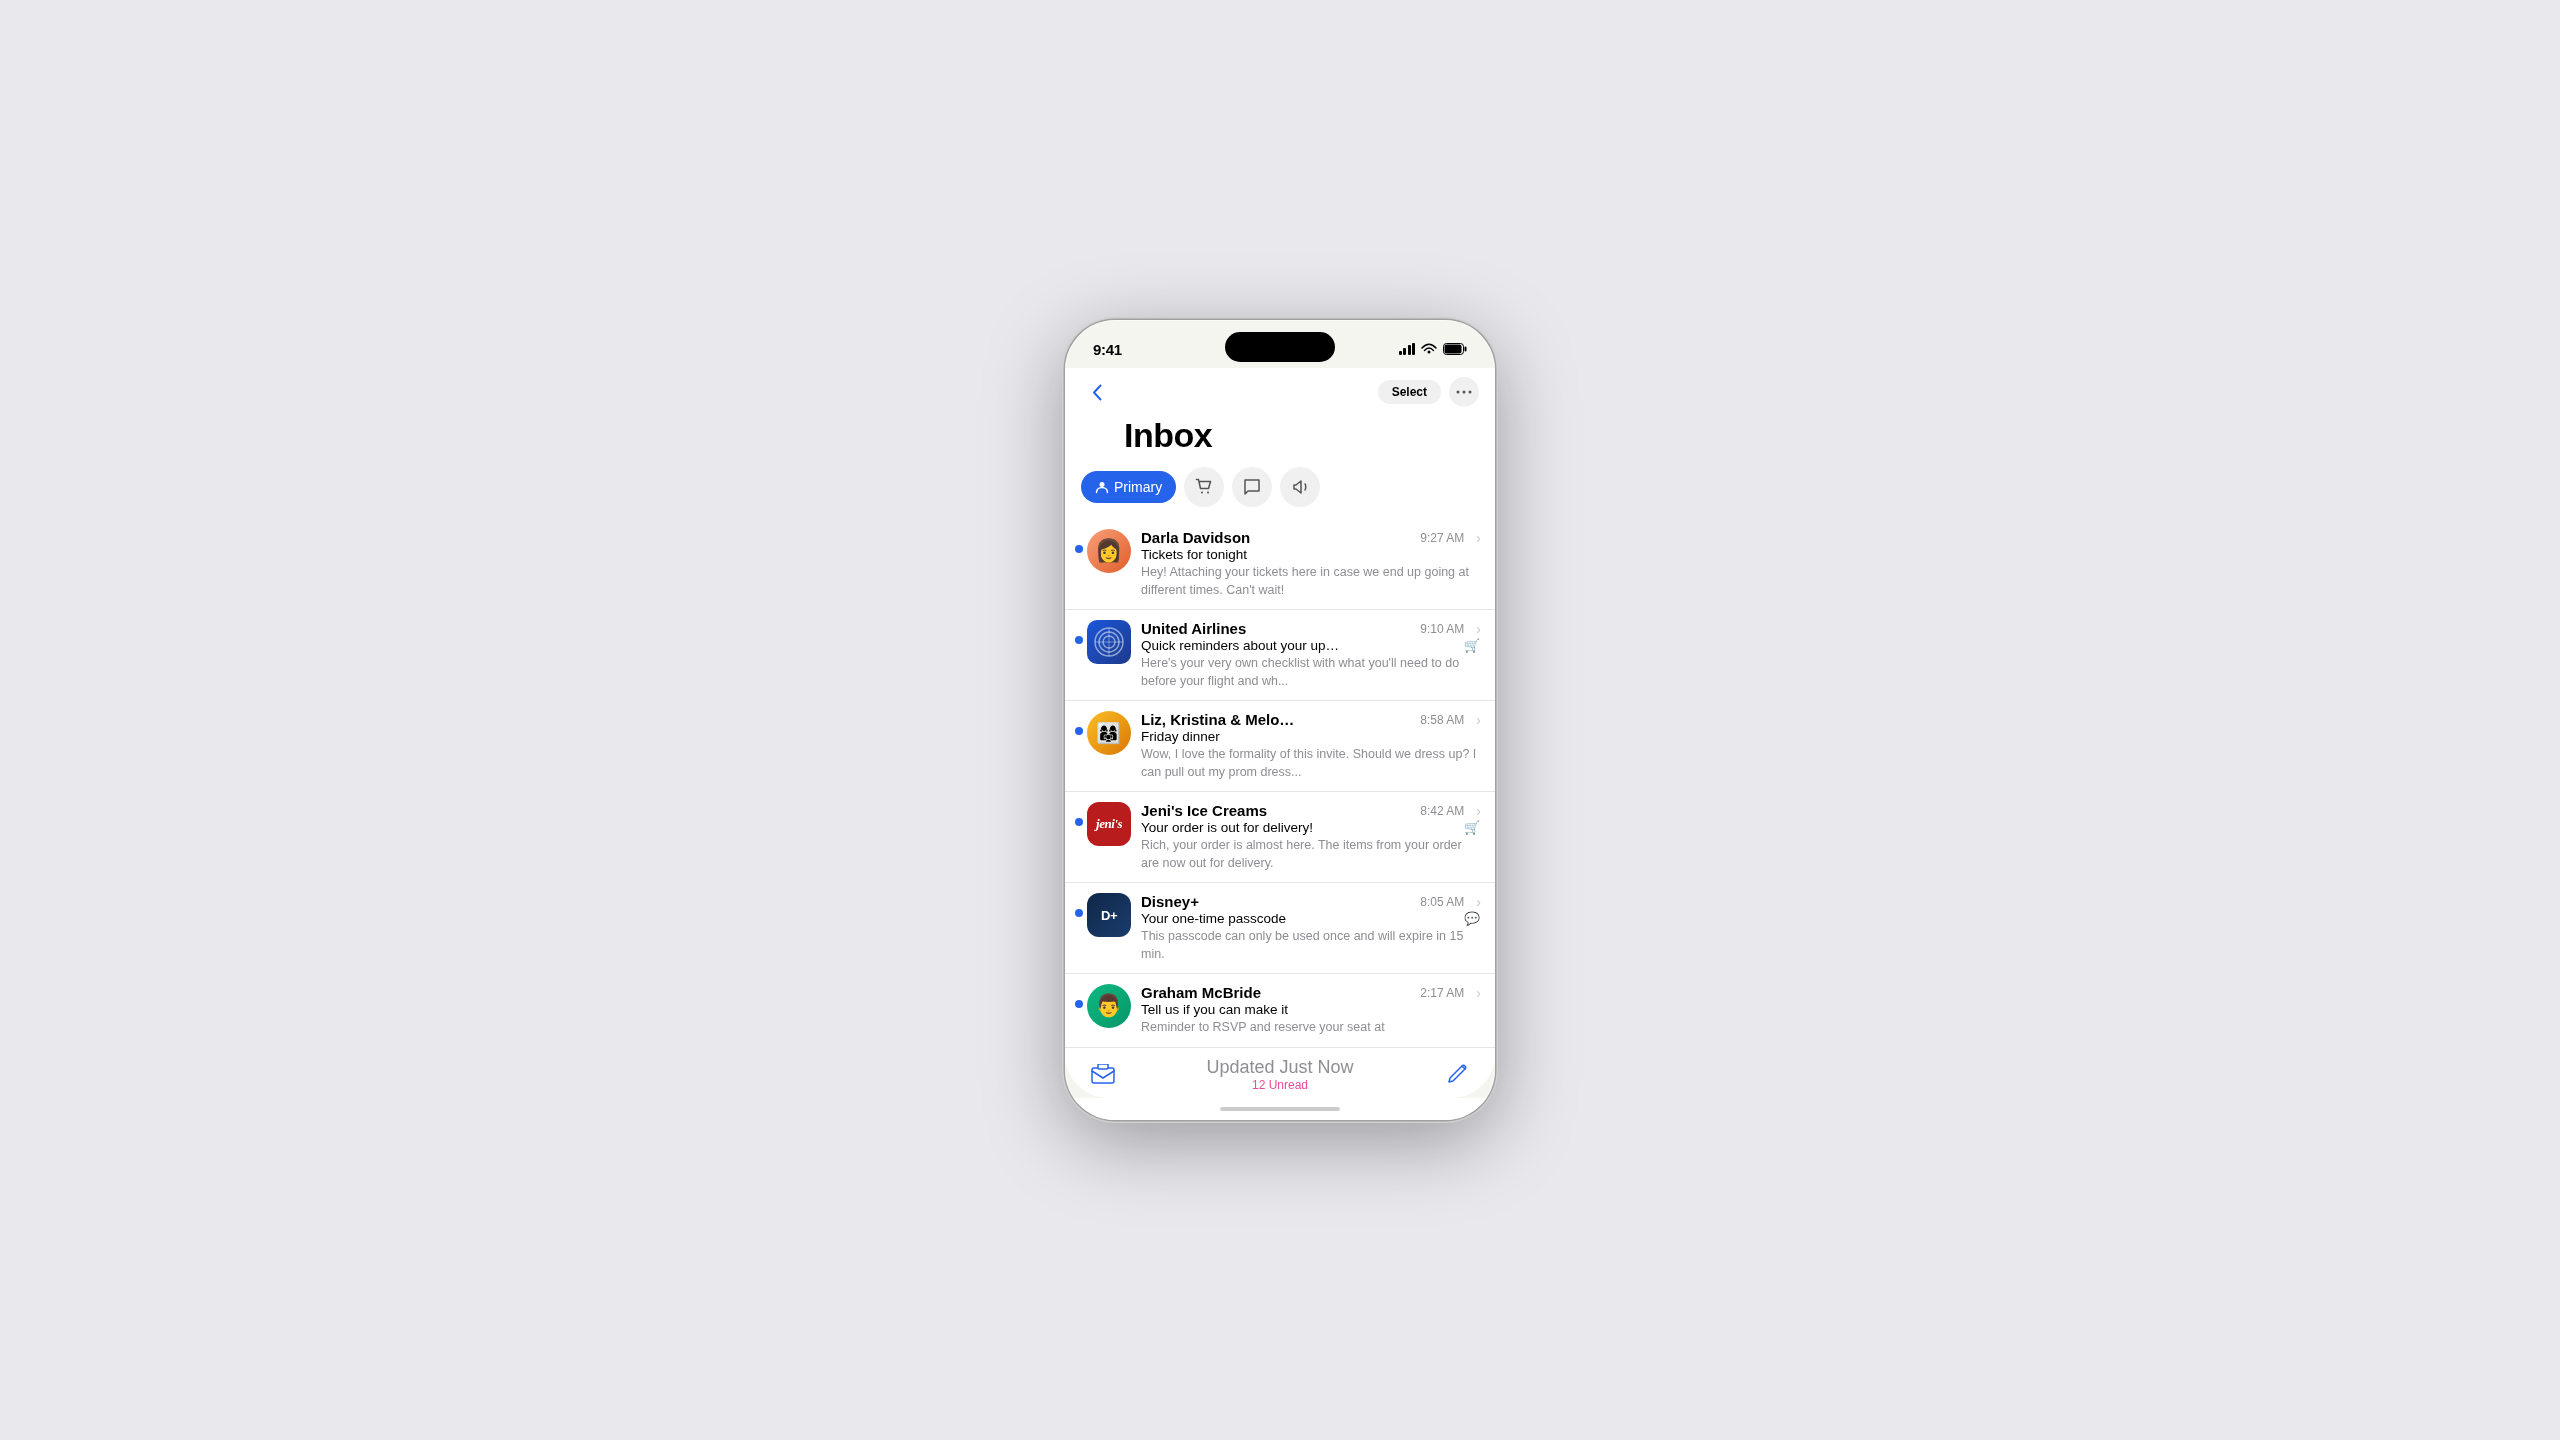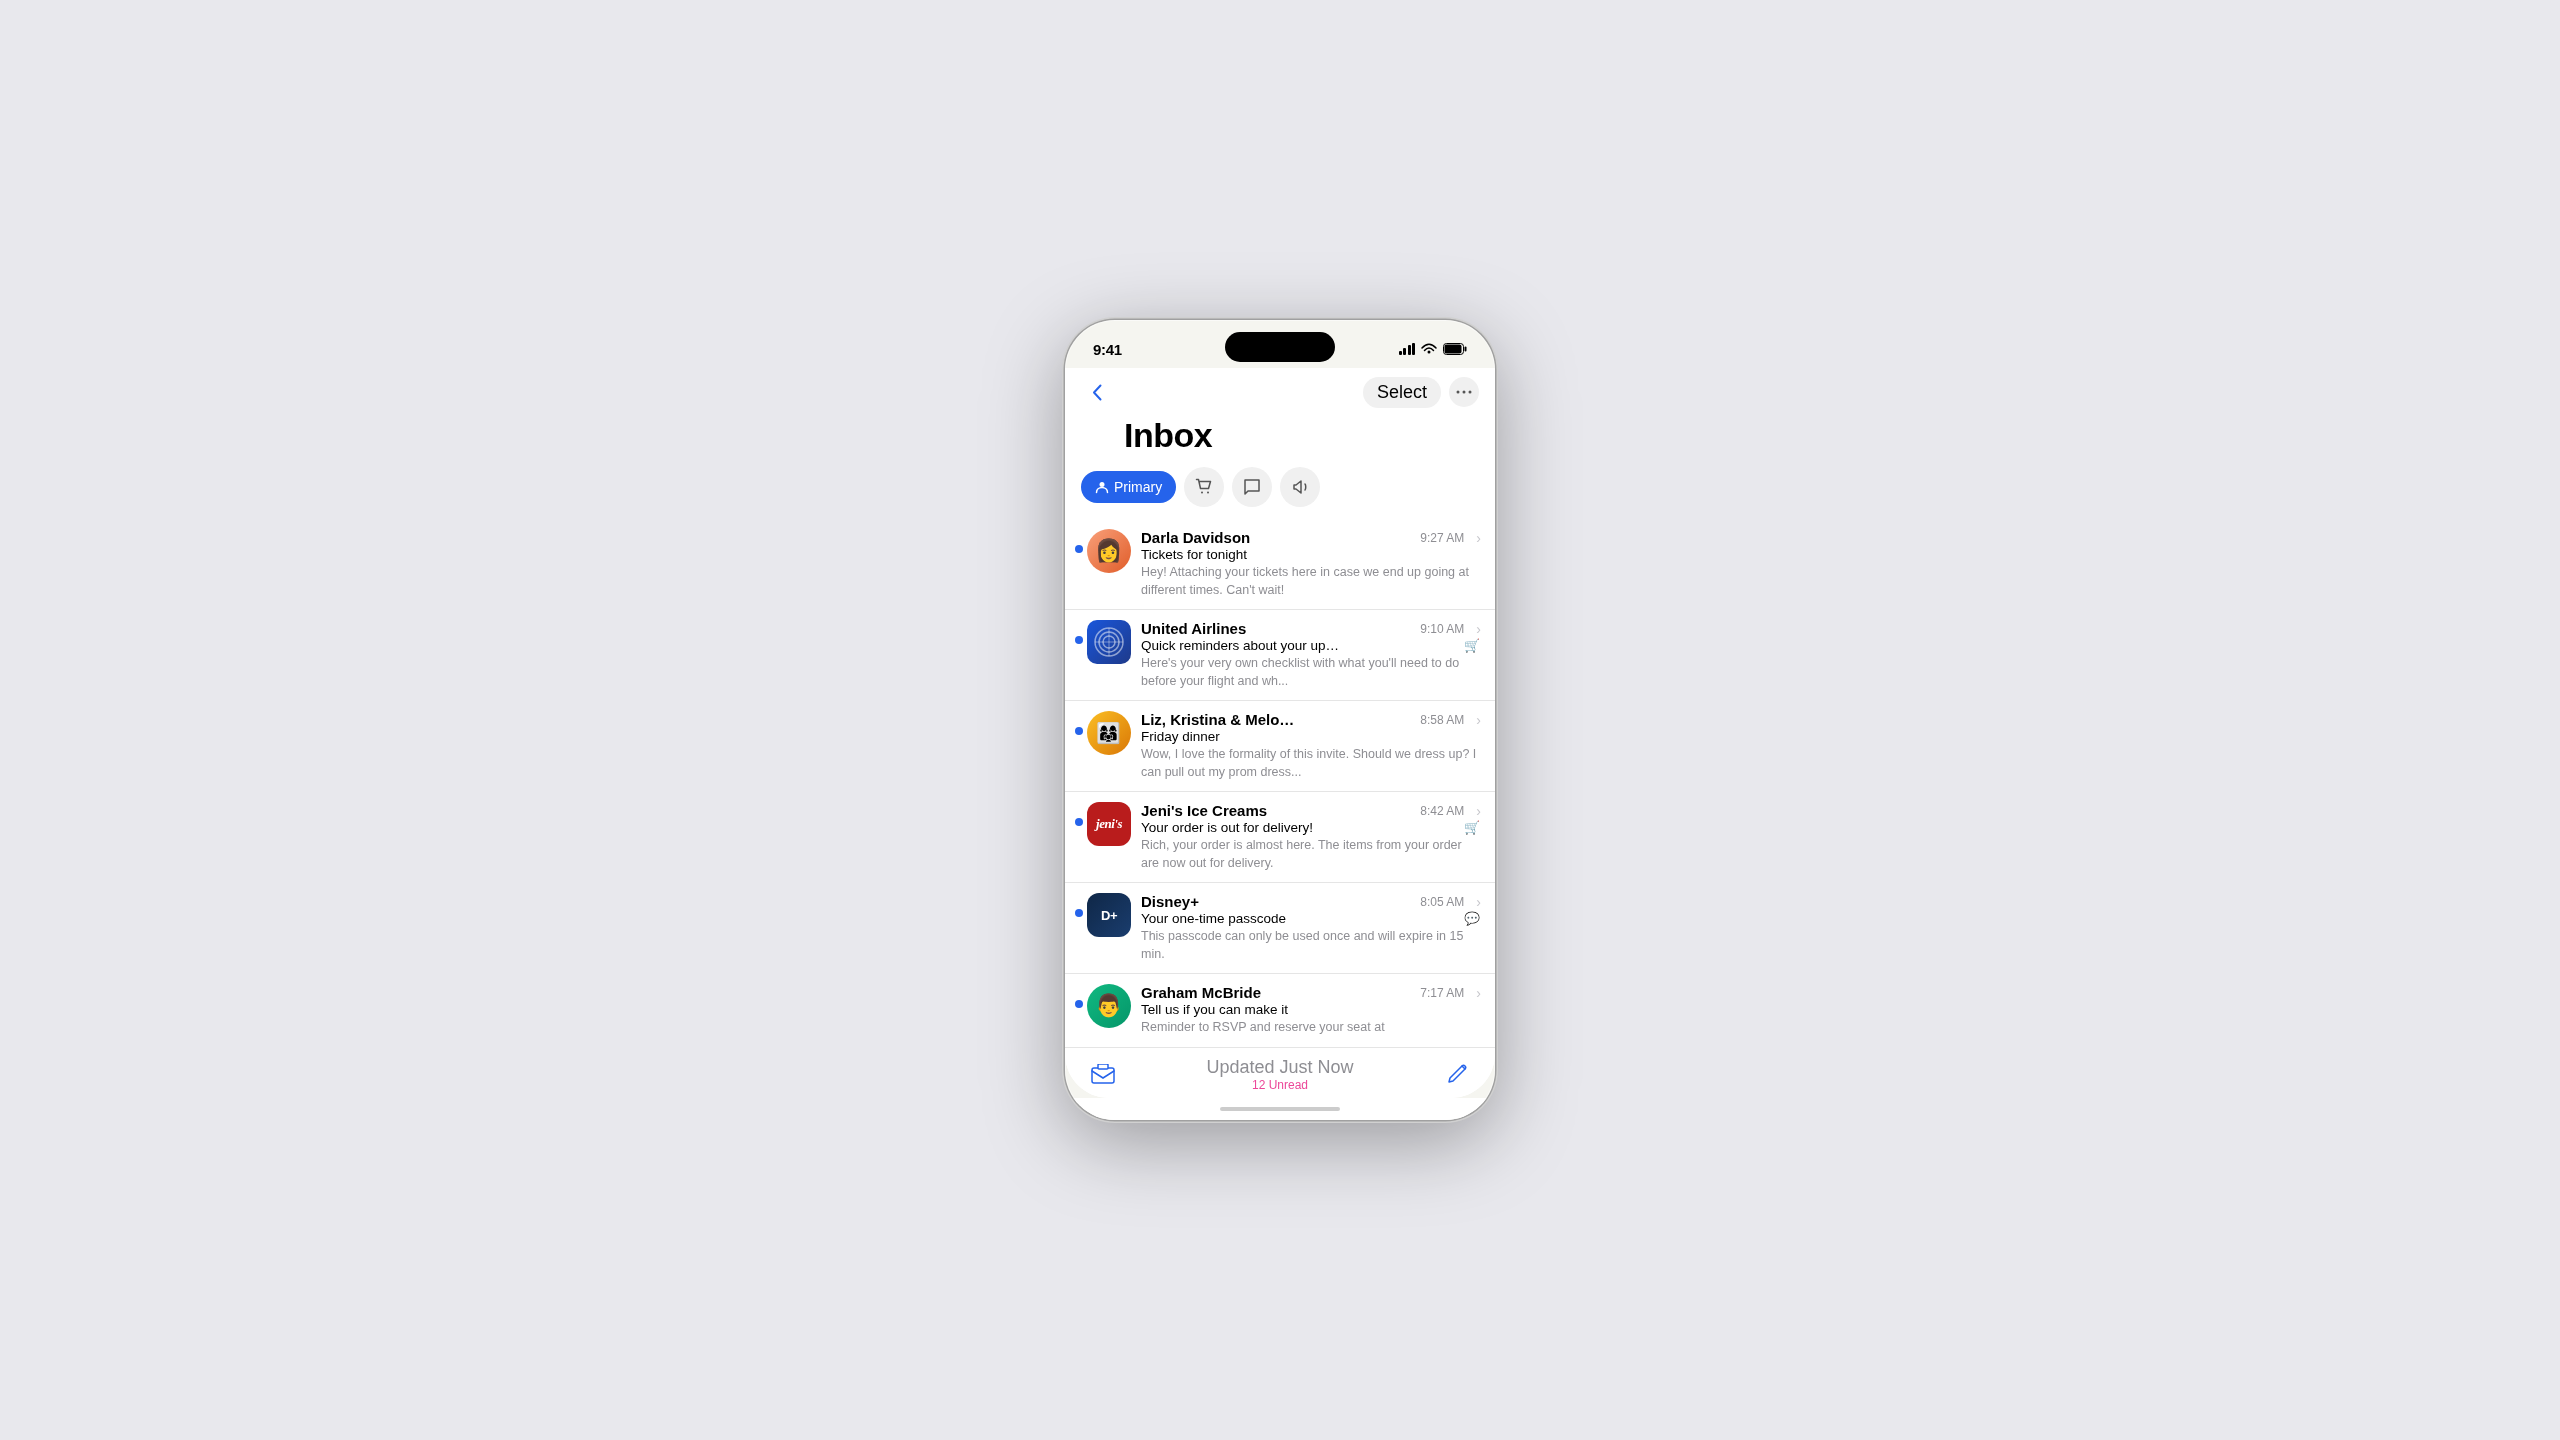--- a/index.html
+++ b/index.html
@@ -131,22 +131,22 @@
       display: flex;
       align-items: center;
       gap: 8px;
     }
 
     .nav-select-btn {
       background: #f0f0f0;
       border: none;
       border-radius: 16px;
       padding: 5px 14px;
-      font-size: 18px;
-      font-weight: 400;
+      font-size: 12px;
+      font-weight: 700;
       color: #000;
       cursor: pointer;
     }
 
     .nav-more-btn {
       width: 30px;
       height: 30px;
       background: #f0f0f0;
       border: none;
       border-radius: 50%;
@@ -570,21 +570,21 @@
         </div>
       </div>
 
       <div class="email-item">
         <div class="unread-dot"></div>
         <div class="avatar" style="background: linear-gradient(135deg, #10b981, #059669); font-size:22px;">👨</div>
         <div class="email-body">
           <div class="email-header">
             <span class="email-sender">Graham McBride</span>
             <div class="email-time-row">
-              <span class="email-time">7:17 AM</span>
+              <span class="email-time">2:17 AM</span>
               <span class="chevron-right">›</span>
             </div>
           </div>
           <div class="email-subject-row">
             <span class="email-subject">Tell us if you can make it</span>
           </div>
           <div class="email-preview">Reminder to RSVP and reserve your seat at</div>
         </div>
       </div>
 

